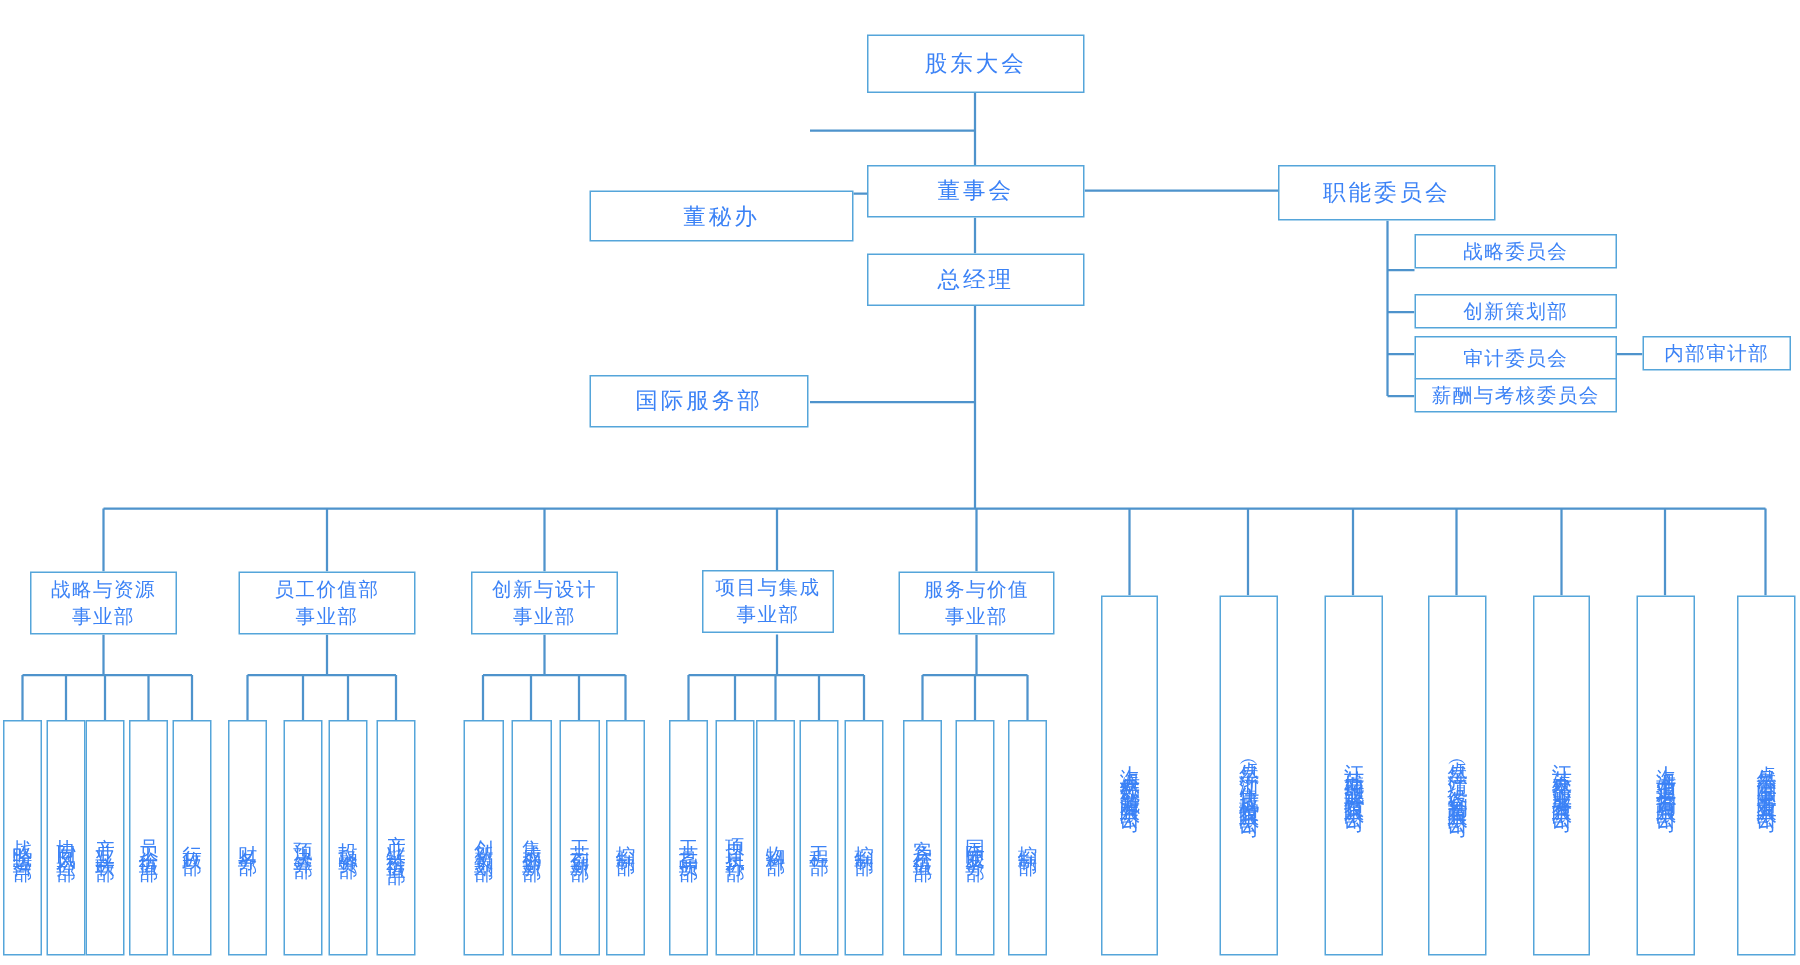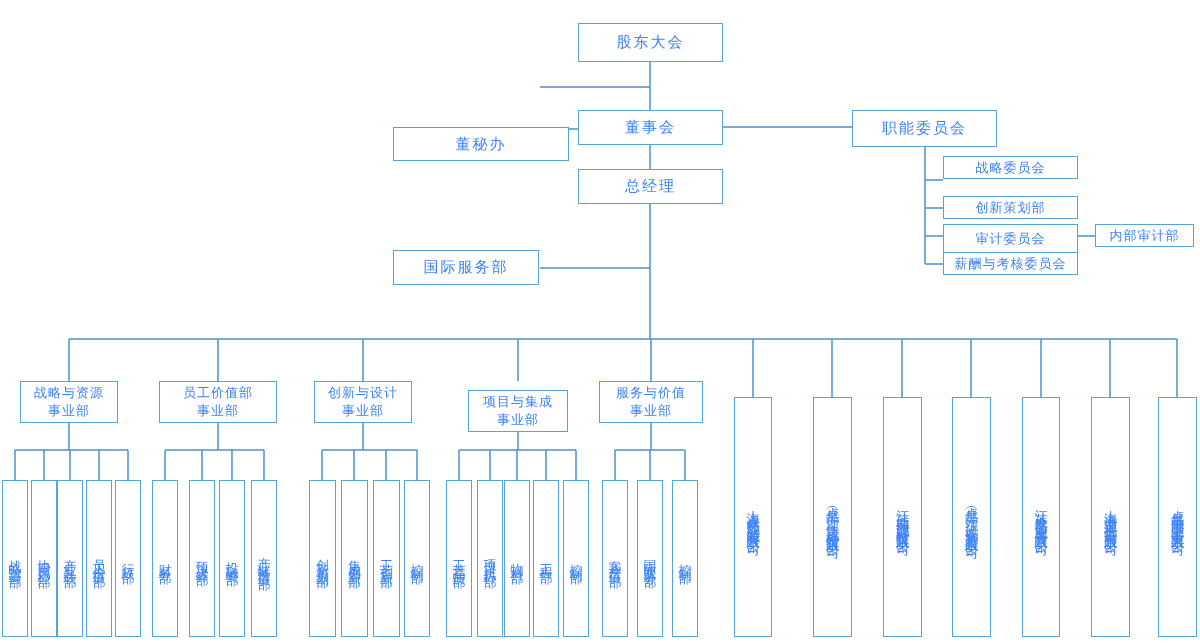--- a/index.html
+++ b/index.html
@@ -114,21 +114,21 @@
     <span>事业部</span></span>
   </div>
   <div class="n div2" style="left:159px;top:381px;width:118px;height:42px">
     <span class="label"><span>员工价值部</span><br>
     <span>事业部</span></span>
   </div>
   <div class="n div2" style="left:314px;top:381px;width:98px;height:42px">
     <span class="label"><span>创新与设计</span><br>
     <span>事业部</span></span>
   </div>
-  <div class="n div2" style="left:468px;top:390px;width:100px;height:42px">
+  <div class="n div2" style="left:468px;top:380px;width:88px;height:42px">
     <span class="label"><span>项目与集成</span><br>
     <span>事业部</span></span>
   </div>
   <div class="n div2" style="left:599px;top:381px;width:104px;height:42px">
     <span class="label"><span>服务与价值</span><br>
     <span>事业部</span></span>
   </div>
 
   <div class="n vbox" style="left:2px;top:480px;width:26px;height:157px">
     <span class="label">战略运营部</span>

